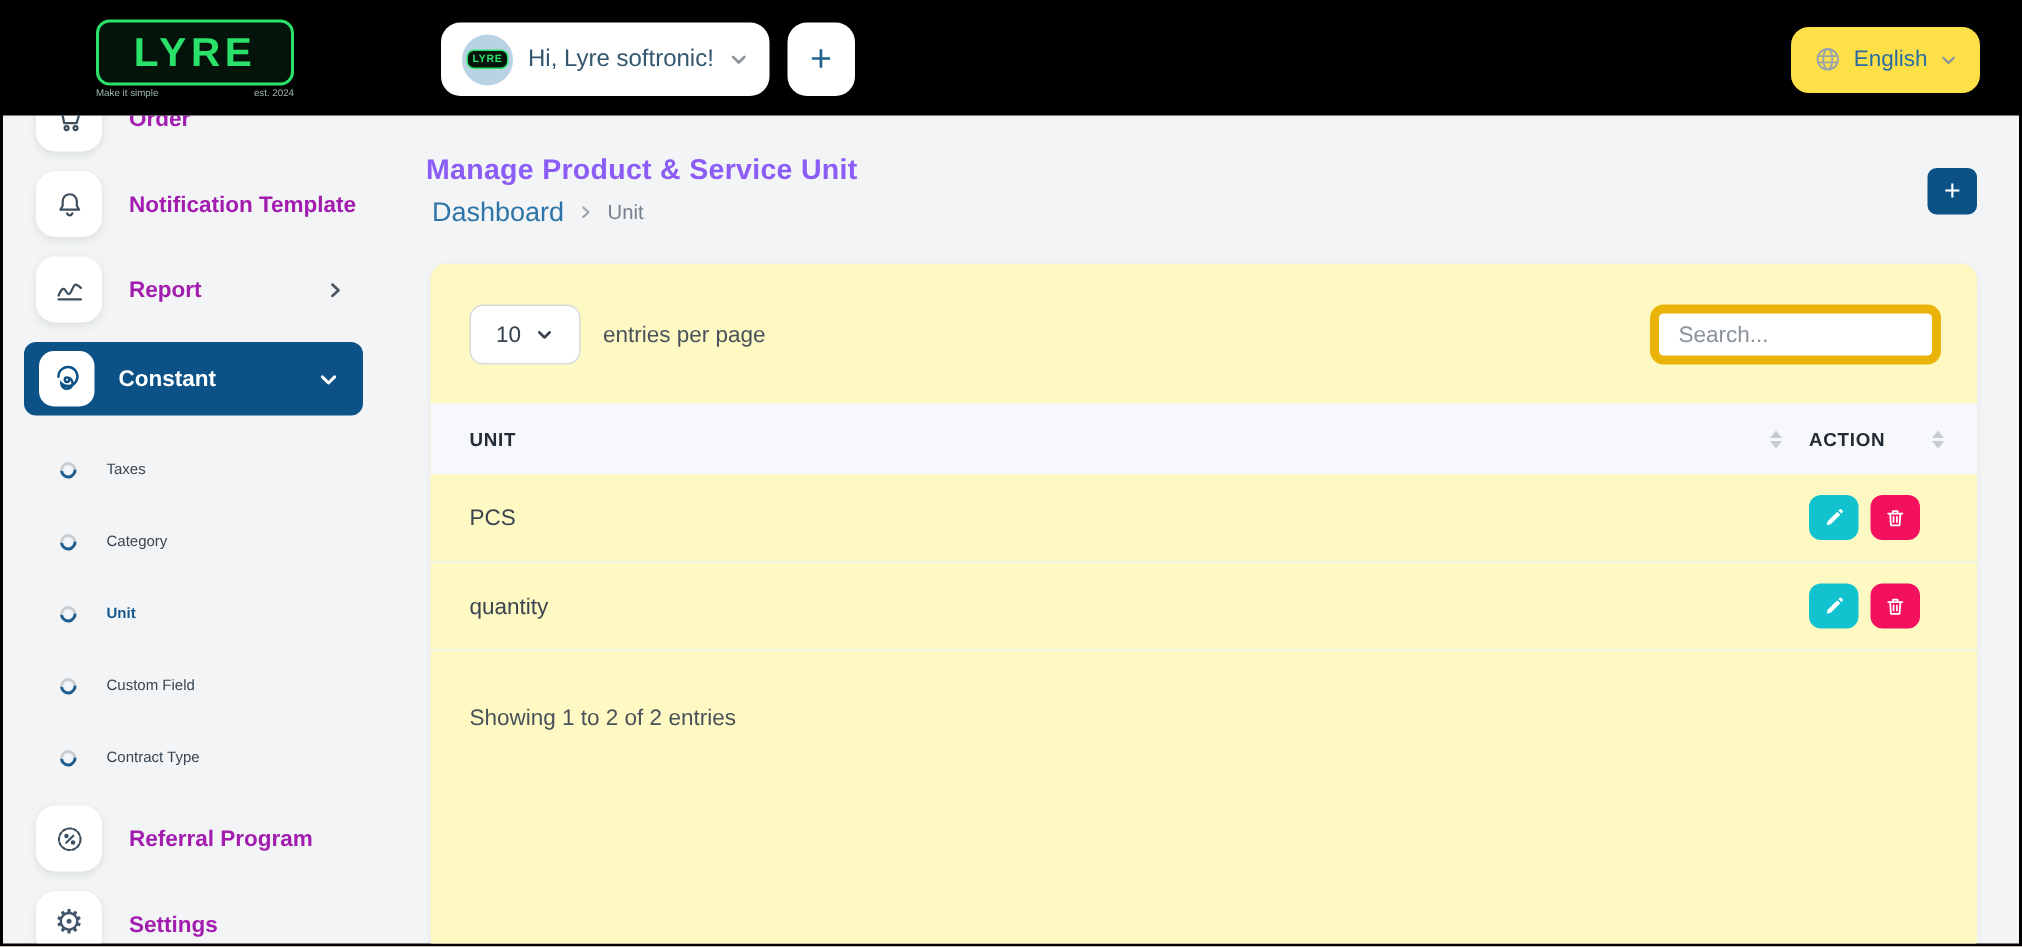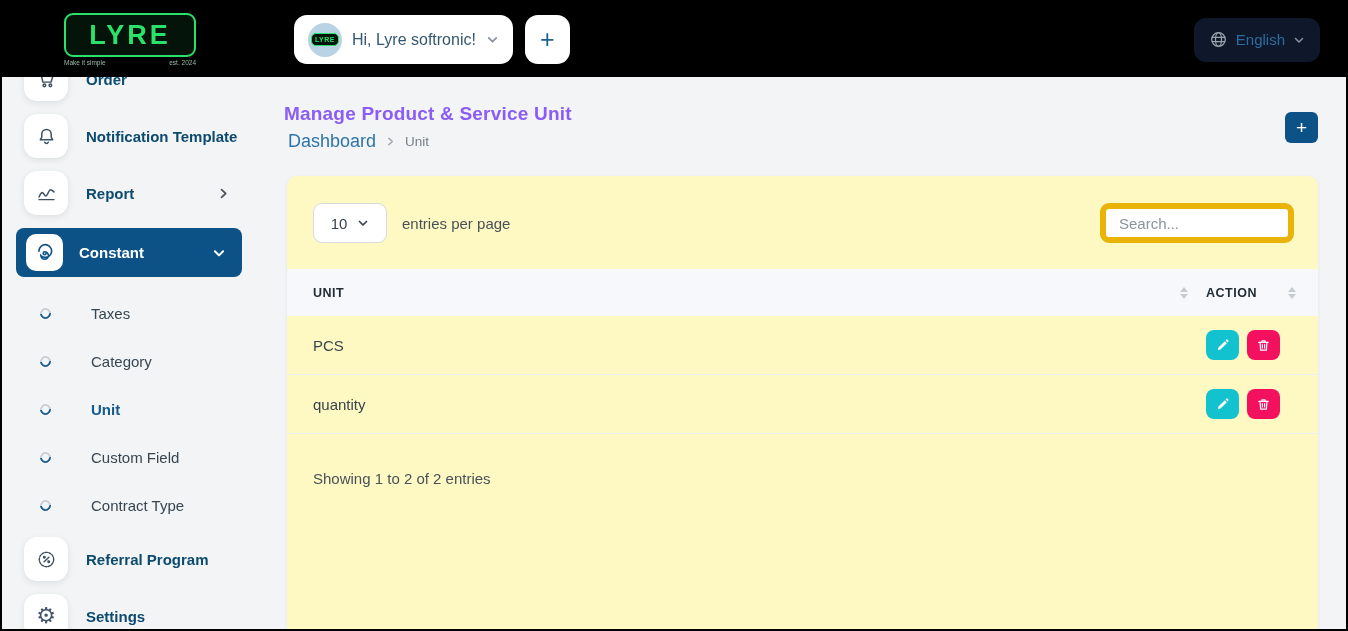--- a/index.html
+++ b/index.html
@@ -36,59 +36,59 @@
     color: #2ae16a; font-size: 7px; font-weight: 800; padding: 2px 3px; letter-spacing: 0.5px;
   }
   .user-name { color: #33576f; font-size: 16px; }
   .quick-add {
     margin-left: 12px; width: 45px; height: 49px; background: #fff; border: none;
     border-radius: 13px; color: #1e628f; font-size: 25px; font-weight: 400; cursor: pointer;
     display: flex; align-items: center; justify-content: center;
   }
   .topbar-spacer { flex: 1; }
   .lang-pill {
-    margin-right: 26px; height: 44px; background: #0f172a; border-radius: 12px;
+    margin-right: 26px; height: 44px; background: #fde047; border-radius: 12px;
     display: flex; align-items: center; padding: 0 15px; gap: 8px; cursor: pointer;
   }
   .lang-label { color: #2c6da0; font-size: 15px; }
   
   .sidebar {
     position: absolute; top: 75px; left: 0; width: 262px; bottom: 0;
     overflow: hidden; z-index: 1; padding-top: 0;
   }
   .side-item {
     display: flex; align-items: center; gap: 18px;
     height: 44px; margin: 0 0 13px 22px; cursor: pointer;
   }
   .side-item.cut { margin-top: -20px; }
   .icon-box {
     width: 44px; height: 44px; background: #fff; border-radius: 13px;
     display: flex; align-items: center; justify-content: center; flex: none;
     box-shadow: 0 2px 6px rgba(40,50,60,0.10);
   }
-  .side-label { color: #0c4a6e; font-size: 15px; font-weight: 600; }
+  .side-label { color: #a21caf; font-size: 15px; font-weight: 600; }
   .side-caret { margin-left: auto; margin-right: 34px; display: flex; }
   .side-item.active-pill {
     background: #0d5287; border-radius: 8px; height: 49px;
     margin: 0 22px 12px 14px; padding: 0 14px 0 10px; gap: 16px;
   }
   .side-item.active-pill .icon-box {
     width: 37px; height: 37px; border-radius: 10px; box-shadow: none;
   }
   .side-item.active-pill .side-label { color: #fff; font-weight: 700; }
   .side-item.active-pill .side-caret { margin-right: 2px; }
   .sub-item {
     display: flex; align-items: center; gap: 20px; height: 48px;
     padding-left: 38px; cursor: pointer;
   }
   .bullet {
     width: 11px; height: 11px; border-radius: 50%; border: 2.5px solid;
     border-color: #c9ced3 #1b5d8f #1b5d8f #c9ced3; transform: rotate(40deg); flex: none;
   }
-  .sub-label { color: #374652; font-size: 15px; margin-left: 20px; }
+  .sub-label { color: #374652; font-size: 10px; }
   .sub-item.active .sub-label { color: #15598f; font-weight: 700; }
   .side-bottom { margin-top: 8px; }
   .gear-glyph::before {
     content: "⚙"; font-family: "DejaVu Sans", sans-serif;
     font-size: 22px; color: #44566c; line-height: 1;
   }
   
   .main { position: absolute; left: 262px; top: 75px; right: 0; bottom: 0; }
   .page-title {
     margin: 26px 0 6px 20px; font-size: 19px; font-weight: 700; color: #8b5cf6;

